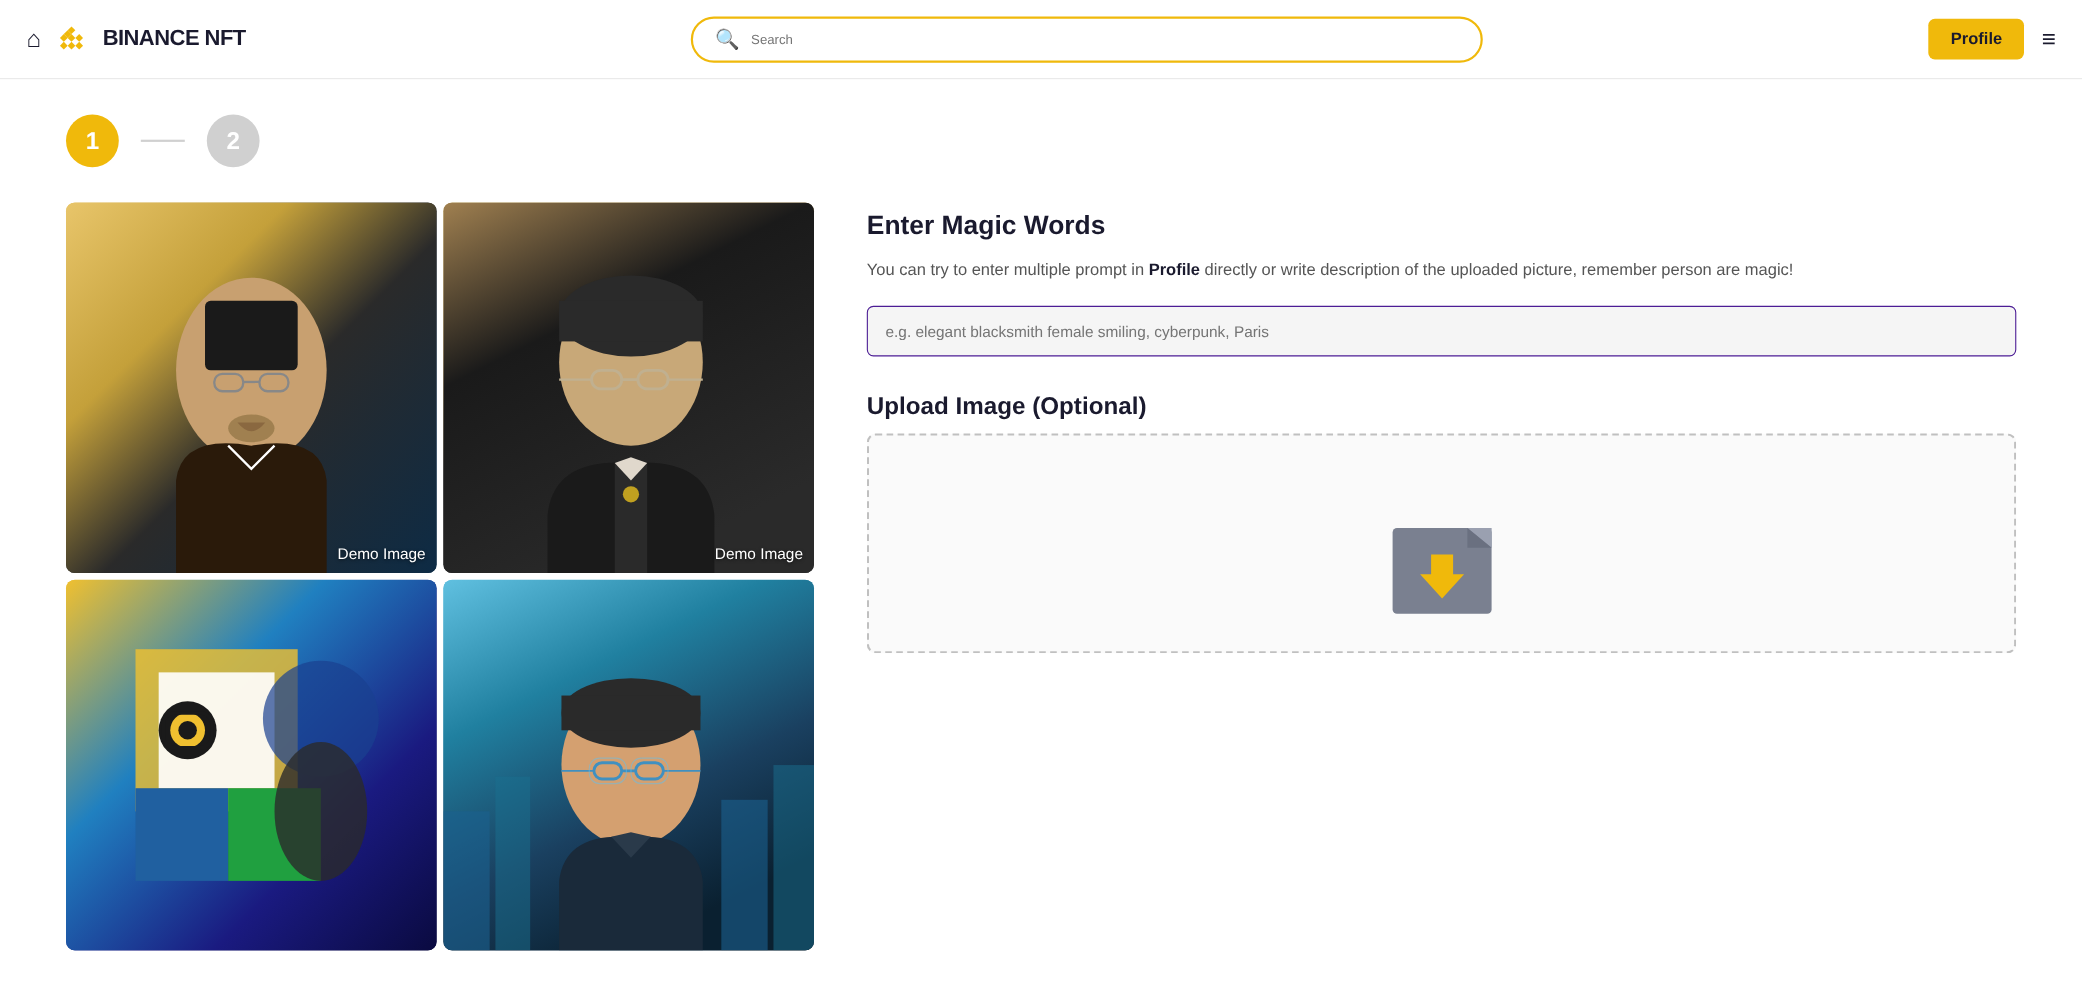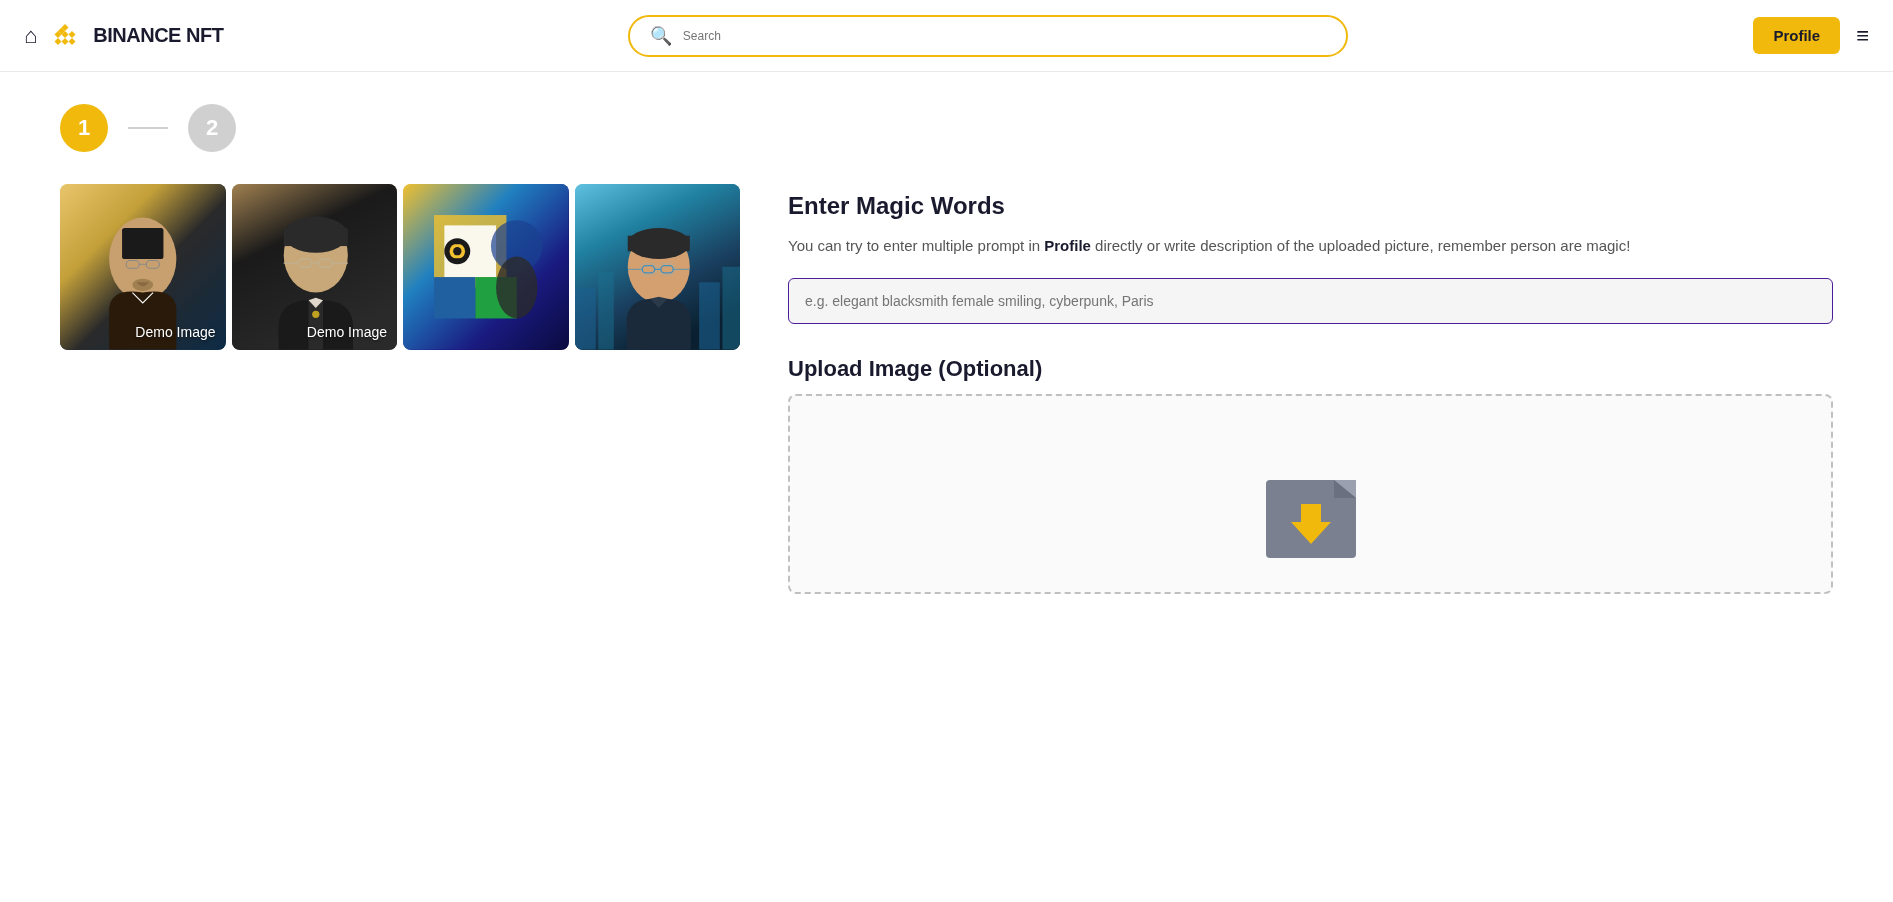--- a/index.html
+++ b/index.html
@@ -138,21 +138,21 @@
     
     .content-grid {
       display: grid;
       grid-template-columns: 680px 1fr;
       gap: 48px;
     }
 
     
     .image-grid {
       display: grid;
-      grid-template-columns: 1fr 1fr 1fr 1fr;
+      grid-template-columns: 1fr 1fr;
       gap: 6px;
     }
     .image-card {
       position: relative;
       border-radius: 8px;
       overflow: hidden;
       aspect-ratio: 1;
       background: #ccc;
     }
     .image-label {

